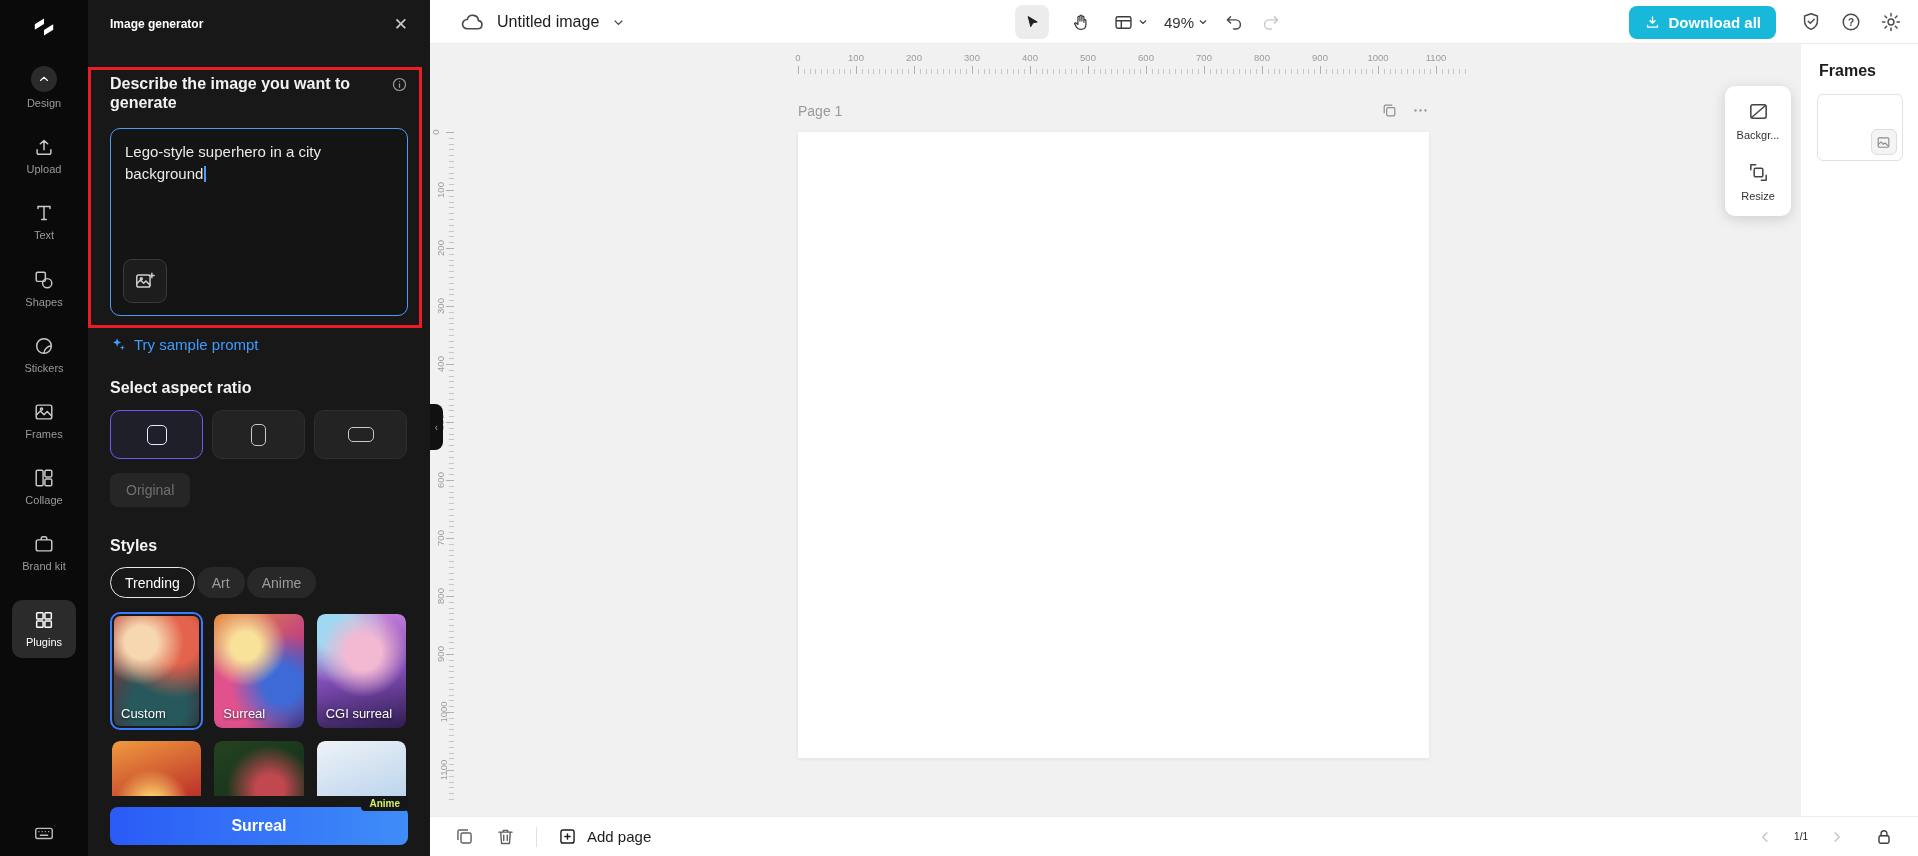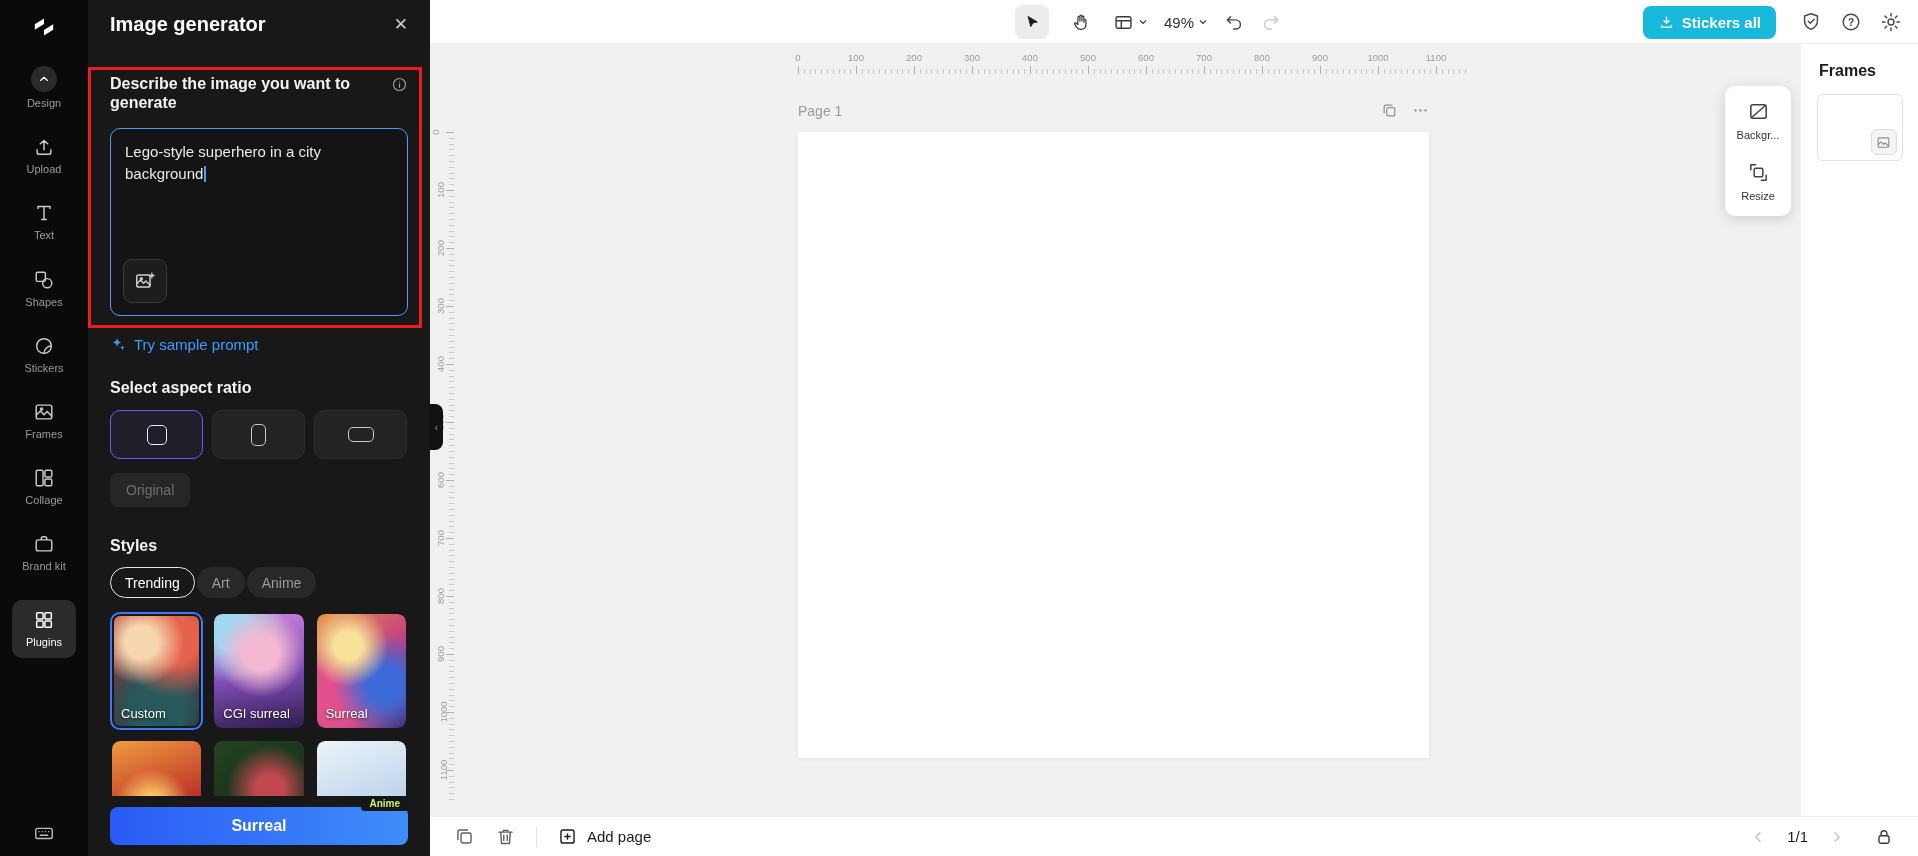--- a/index.html
+++ b/index.html
@@ -14,21 +14,21 @@
   .side-item { width:72px; display:flex; flex-direction:column; align-items:center; gap:5px; margin-bottom:26px; cursor:pointer; color:#c9c9c9; }
   .side-item .lbl { font-size:11px; color:#9a9a9a; text-align:center; line-height:1.2; max-width:58px; }
   .side-item.active { background:#2b2b2b; border-radius:10px; padding:9px 0; width:64px; margin-bottom:18px; }
   .side-item.active .lbl { color:#fff; }
   .design-circle { width:26px; height:26px; border-radius:50%; background:#2b2b2b; }
   .kbd-btn { position:absolute; bottom:12px; left:50%; transform:translateX(-50%); color:#bdbdbd; cursor:pointer; }
 
   
   .panel { width:342px; background:#181818; position:relative; display:flex; flex-direction:column; z-index:20; flex:none; overflow:hidden; }
   .panel-header { height:48px; display:flex; align-items:center; justify-content:space-between; padding:0 22px; flex:none; }
-  .panel-title { font-size:20px; font-weight:700; color:#fff; }
+  .panel-title { font-size:12px; font-weight:700; color:#fff; }
   .close-x { color:#c9c9c9; font-size:17px; cursor:pointer; line-height:1; }
   .panel-body { flex:1; padding:0 22px; position:relative; }
 
   .prompt-label-row { display:flex; justify-content:space-between; margin-top:26px; }
   .prompt-label { font-size:16px; font-weight:700; color:#f2f2f2; line-height:1.2; width:252px; }
   .info-ic { color:#9a9a9a; margin-top:2px; }
 
   .prompt-box { margin-top:16px; height:188px; background:#141414; border:1.5px solid #4f9cf8; border-radius:10px; position:relative; padding:12px 14px; cursor:text; }
   .prompt-text { font-size:15px; color:#e9e9e9; line-height:1.45; }
   .caret { display:inline-block; width:1.8px; height:16px; background:#4f9cf8; vertical-align:-3px; margin-left:1px; animation:blink 1s steps(1) infinite; }
@@ -113,21 +113,21 @@
   .layers-title { margin:18px 0 0 18px; font-size:16px; font-weight:700; color:#1c1c1c; }
   .layer-thumb { margin:14px auto 0; width:86px; height:67px; background:#fff; border:1px solid #e2e2e2; border-radius:6px; position:relative; cursor:pointer; }
   .thumb-badge { position:absolute; right:5px; bottom:5px; width:26px; height:26px; background:#f4f4f4; border:1px solid #ddd; border-radius:6px; color:#8a8a8a; }
 
   .bottombar { height:40px; background:#fff; border-top:1px solid #ececec; display:flex; align-items:center; padding:0 24px; gap:20px; flex:none; }
   .bb-ic { color:#5f5f5f; cursor:pointer; }
   .bb-divider { width:1px; height:20px; background:#e0e0e0; }
   .add-page { display:flex; align-items:center; gap:9px; color:#1c1c1c; font-size:15px; cursor:pointer; }
   .bb-spacer { flex:1; }
   .nav-chev { color:#c9c9c9; cursor:pointer; }
-  .page-ind { font-size:15px; color:#1c1c1c; }
+  .page-ind { font-size:10px; color:#1c1c1c; }
 </style>
 </head>
 <body>
 
 <div class="sidebar">
   <div class="logo cx">
     <svg width="26" height="26" viewBox="0 0 24 24">
         <path d="M3.5 9.5L12 4.2v5L3.5 14.5z" fill="#fff"></path>
         <path d="M12 14.8l8.5-5.3v5L12 19.8z" fill="#fff"></path>
       </svg>
@@ -294,28 +294,28 @@
       <div class="tab active">Trending</div>
       <div class="tab">Art</div>
       <div class="tab">Anime</div>
     </div>
 
     <div class="style-grid">
       <div class="style-card selected sc0">
         <div class="thumb"></div>
         <span class="card-lbl">Custom</span>
       </div>
+      <div class="style-card sc1">
+        <div class="thumb"></div>
+        <span class="card-lbl">Surreal</span>
+      </div>
       <div class="style-card sc2">
         <div class="thumb"></div>
         <span class="card-lbl">CGI surreal</span>
       </div>
-      <div class="style-card sc1">
-        <div class="thumb"></div>
-        <span class="card-lbl">Surreal</span>
-      </div>
       <div class="style-card sc3">
           <div class="thumb"></div>
         </div>
       <div class="style-card sc4">
           <div class="thumb"></div>
         </div>
       <div class="style-card sc5">
           <div class="thumb"></div>
         </div>
     </div>
@@ -323,20 +323,33 @@
 
   <div class="panel-footer">
     <span class="free-badge">Anime</span>
     <button class="generate-btn">Surreal</button>
   </div>
 </div>
 
 <div class="main">
 
   <div class="toolbar">
+    <div class="tb-left">
+      <span class="tb-ic">
+        <svg width="25" height="25" viewBox="0 0 24 24" fill="none" stroke="currentColor" stroke-width="1.6" stroke-linejoin="round">
+            <path d="M6.8 18h10.3a3.9 3.9 0 00.6-7.76 5.5 5.5 0 00-10.8-1.1A4.2 4.2 0 006.8 18z"></path>
+          </svg>
+      </span>
+      <span class="doc-title">Untitled image</span>
+      <span class="tb-ic">
+        <svg width="15" height="15" viewBox="0 0 24 24" fill="none" stroke="currentColor" stroke-width="2" stroke-linecap="round">
+            <path d="M6.5 9.5l5.5 5.5 5.5-5.5"></path>
+          </svg>
+      </span>
+    </div>
 
     <div class="tb-center">
       <span class="tool-btn selected cx">
         <svg width="19" height="19" viewBox="0 0 24 24">
             <path d="M6.5 4.5l11.5 6.8-5.3 1.1-2.9 4.8z" fill="#1f1f1f" stroke="#1f1f1f" stroke-width="1.2" stroke-linejoin="round"></path>
           </svg>
       </span>
       <span class="tool-btn cx">
         <svg width="20" height="20" viewBox="0 0 24 24" fill="none" stroke="#3c3c3c" stroke-width="1.5" stroke-linecap="round" stroke-linejoin="round">
             <path d="M8.3 12.2V6.4a1.2 1.2 0 012.4 0v4.3V4.9a1.2 1.2 0 012.4 0v5.8V6.2a1.2 1.2 0 012.4 0v6.1v-2a1.2 1.2 0 012.4 0v4.6c0 3.5-2.3 5.8-5.8 5.8h-.9c-2.3 0-3.6-.9-4.6-2.6l-2.2-3.8c-.5-.9.7-1.9 1.6-1.2l2.3 1.8z"></path>
@@ -370,21 +383,21 @@
           </svg>
       </span>
     </div>
 
     <div class="tb-right">
       <button class="download-btn">
         <svg width="17" height="17" viewBox="0 0 24 24" fill="none" stroke="#fff" stroke-width="1.9" stroke-linecap="round" stroke-linejoin="round">
             <path d="M12 4v9M8.5 9.5L12 13l3.5-3.5"></path>
             <path d="M5 16v2.5h14V16"></path>
           </svg>
-        <span>Stickers all</span>
+        <span>Download all</span>
       </button>
       <span class="tb-ic">
         <svg width="22" height="22" viewBox="0 0 24 24" fill="none" stroke="currentColor" stroke-width="1.6" stroke-linecap="round" stroke-linejoin="round">
             <path d="M12 3l7 2.5V11c0 4.5-3 7.5-7 9-4-1.5-7-4.5-7-9V5.5z"></path>
             <path d="M9 11.2l2.2 2.2 4.3-4.4"></path>
           </svg>
       </span>
       <span class="tb-ic">
         <svg width="22" height="22" viewBox="0 0 24 24" fill="none" stroke="currentColor" stroke-width="1.6">
             <circle cx="12" cy="12" r="8.5"></circle>

